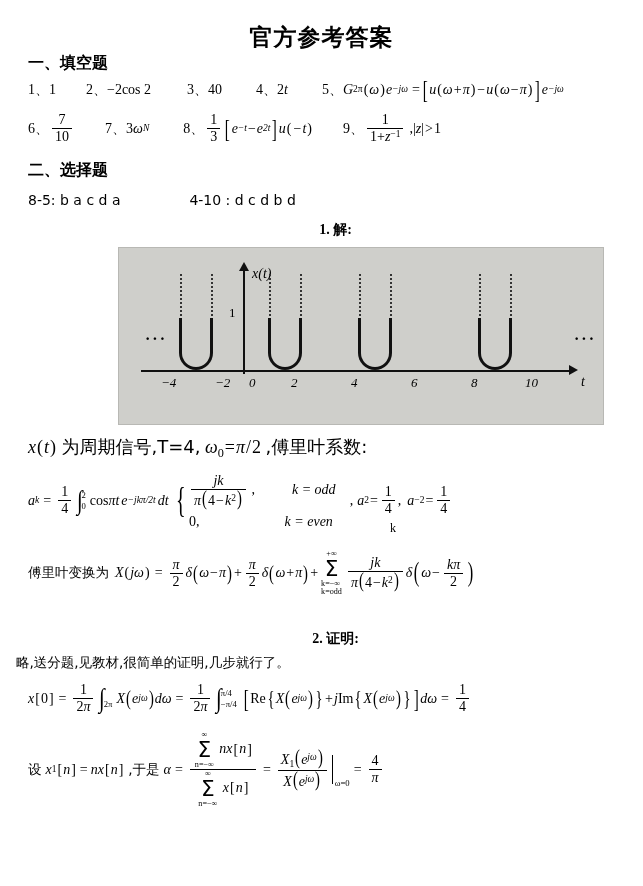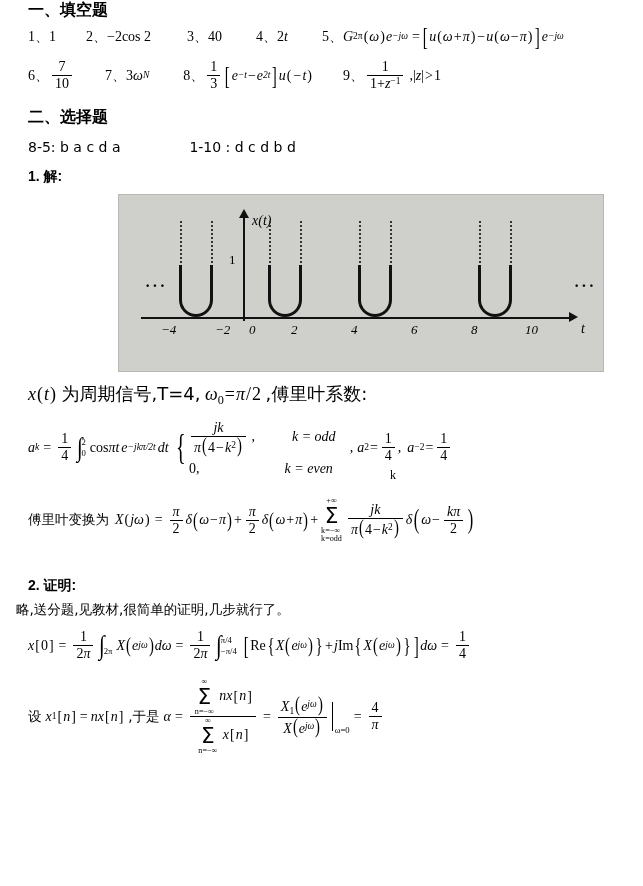--- a/index.html
+++ b/index.html
@@ -79,24 +79,25 @@
     transform: scaleX(0.7);
     line-height: 0.8;
   }
   .brk {
     display: inline-block;
     font-size: 1.8em;
     transform: scaleX(0.6);
     line-height: 0.8;
   }
   .sub-head {
-    font-family: Liberation Sans, sans-serif;
+    font-family: Liberation Serif, serif;
     font-size: 14px;
     font-weight: bold;
     margin: 14px 0 6px 28px;
+    text-align: center;
   }
   .fig-wrap {
     margin: 8px 0 8px 118px;
   }
   .figure {
     width: 486px;
     height: 178px;
     background: #cfcfcb;
     position: relative;
     border: 1px solid #b8b8b4;
@@ -270,20 +271,21 @@
     margin-left: 2px;
     padding-left: 2px;
   }
   .evalbar span { font-size: 0.62em; position: relative; top: 3px; }
 </style>
 </head>
 <body>
 
 <div class="page">
 
+  <div class="title">官方参考答案</div>
 
   <div class="section-head">一、填空题</div>
 
   <div class="mathline" style="margin-top:2px;">
     <span class="mn">1、</span>
     <span class="mn" style="margin-right:26px;">1</span>
     <span class="mn" style="margin-left:4px;">2、</span>
     <span class="mn">−2cos 2</span>
     <span class="mn" style="margin-left:36px;">3、</span>
     <span class="mn">40</span>
@@ -355,21 +357,21 @@
       <span class="mi">z</span>
       <span class="mn">|</span>
     <span class="mo">&gt;</span>
       <span class="mn">1</span>
   </div>
 
   <div class="section-head" style="margin-top:14px;">二、选择题</div>
   <div class="line" style="font-family:'DejaVu Sans',sans-serif;font-size:14px;">
     <span>8-5:  b   a   c   d   a</span>
     <span style="display:inline-block;width:60px;"></span>
-    <span>1-10 : d   c   d   b   d</span>
+    <span>4-10 : d   c   d   b   d</span>
   </div>
 
 
   <div class="sub-head" style="margin-top:8px;">
     <span>1.</span>
     <span>解:</span>
   </div>
 
   <div class="fig-wrap">
     <div class="figure">

